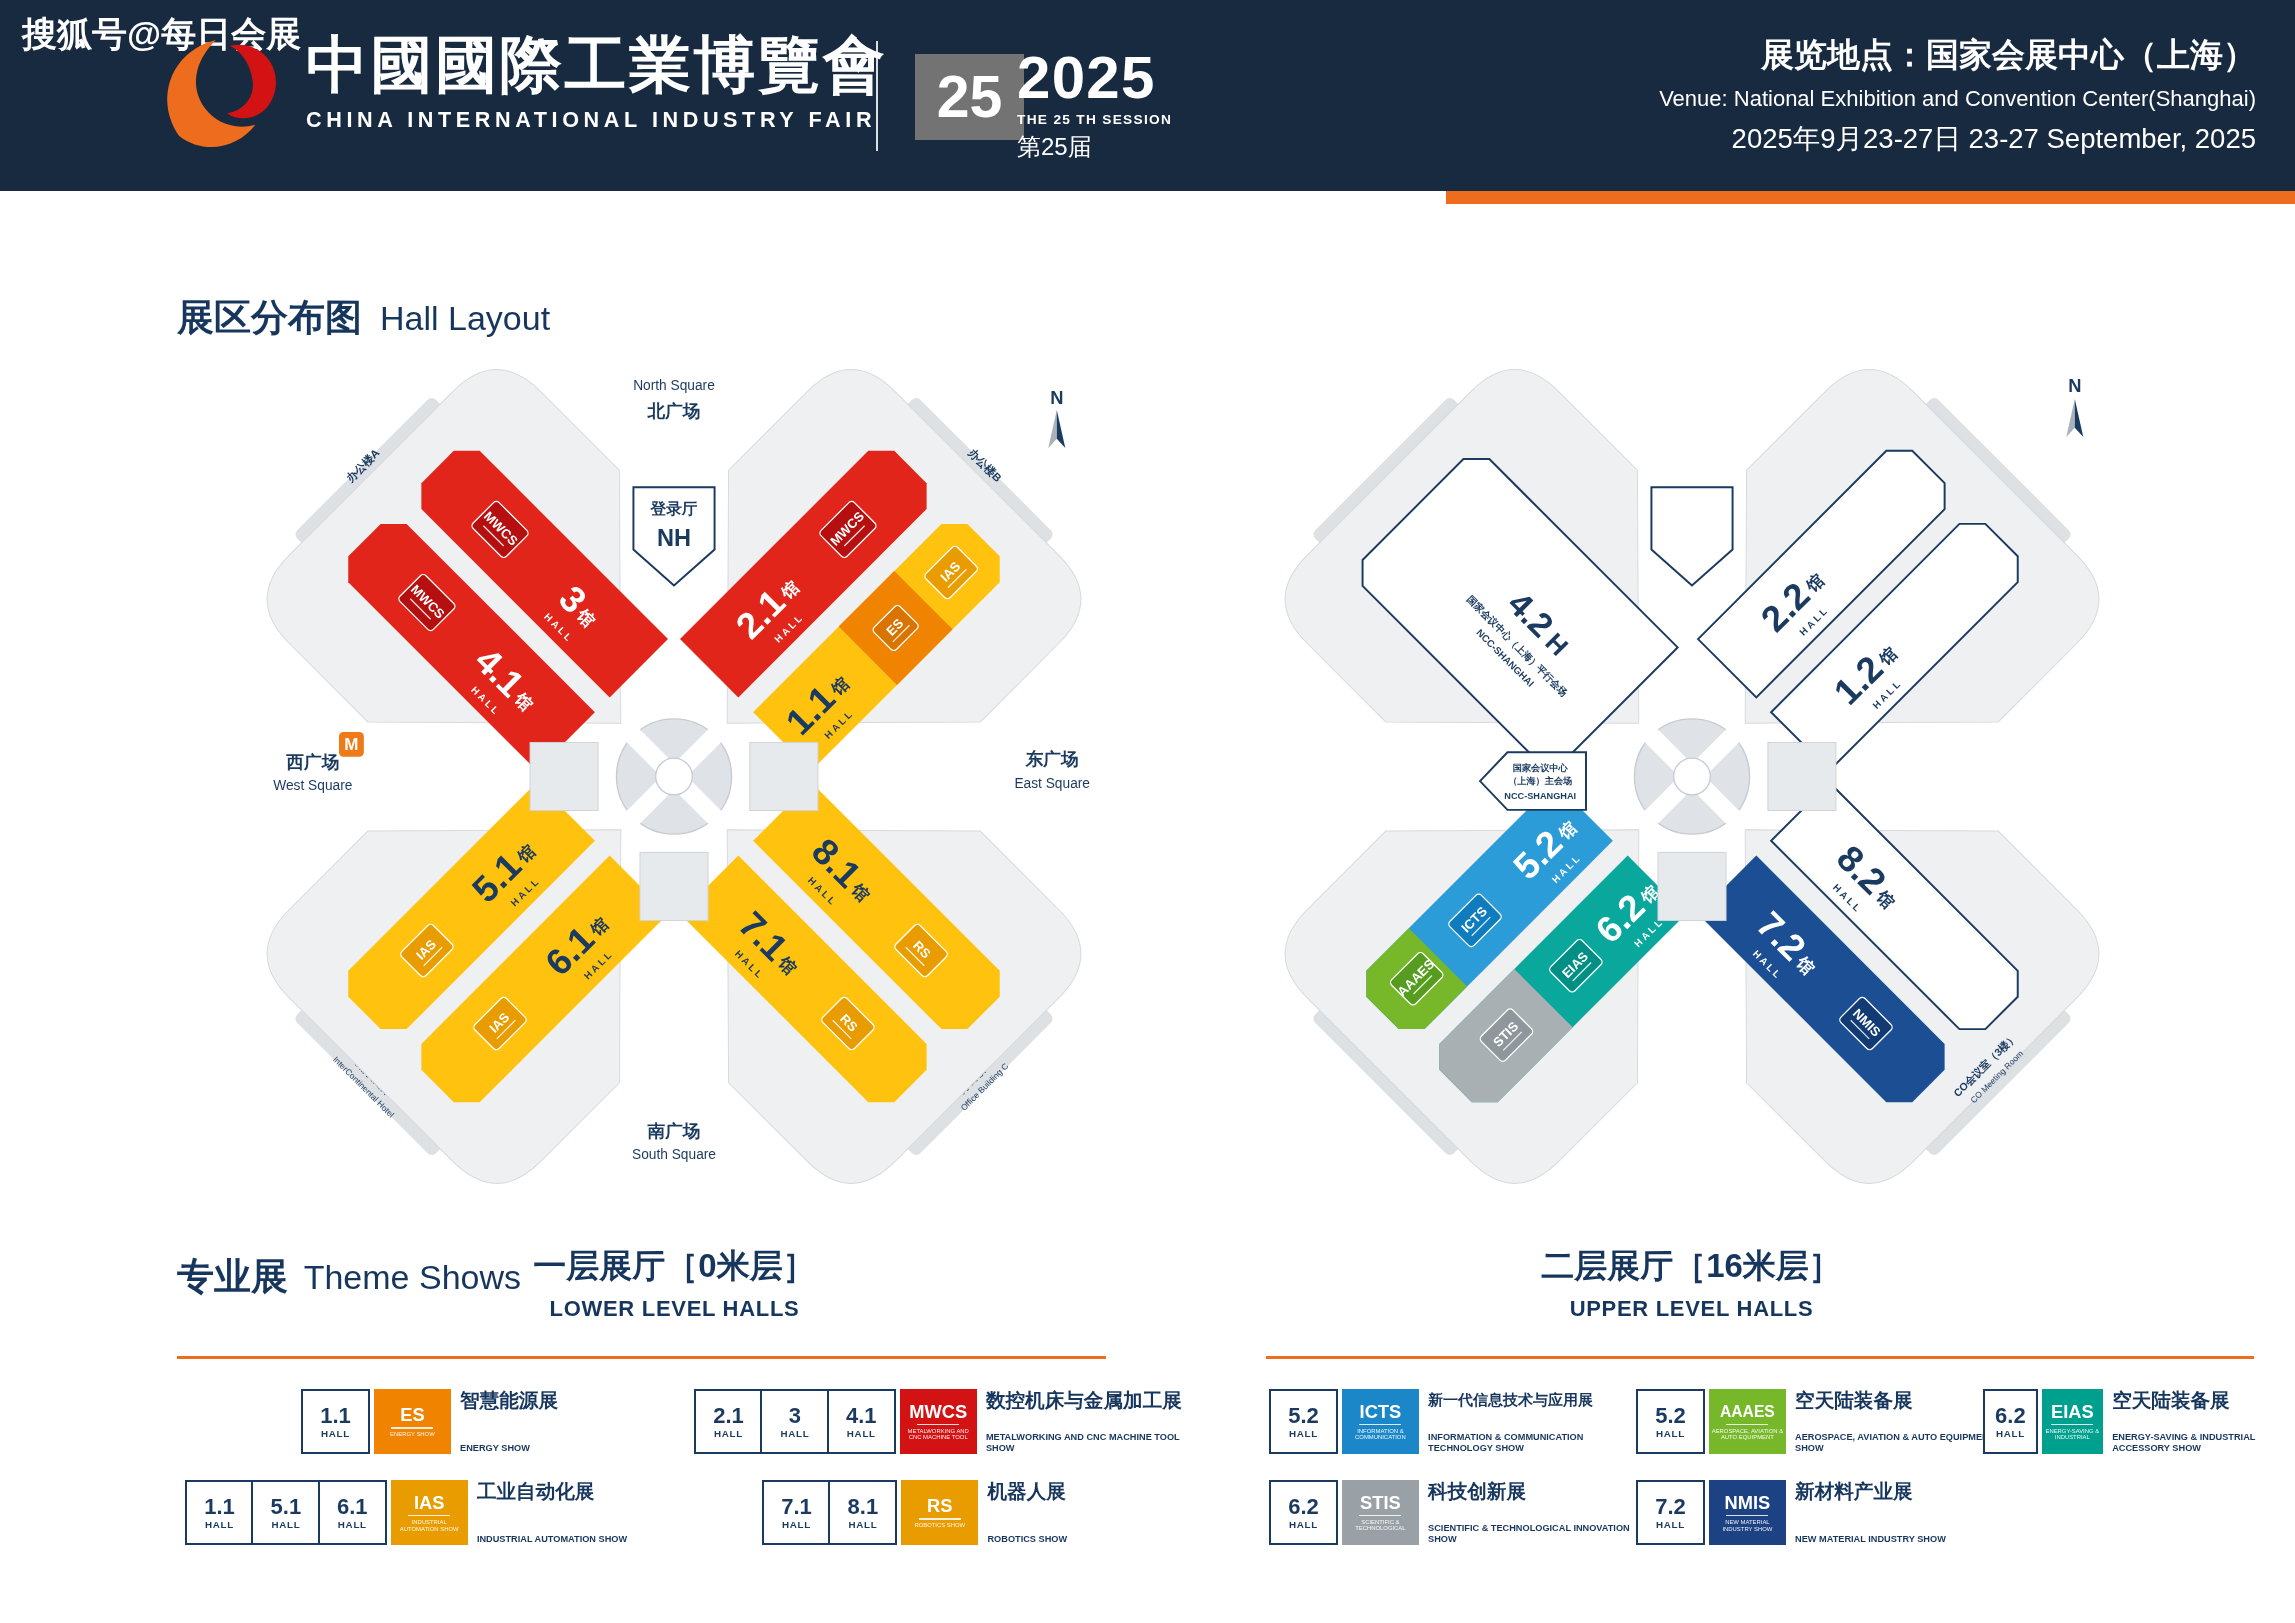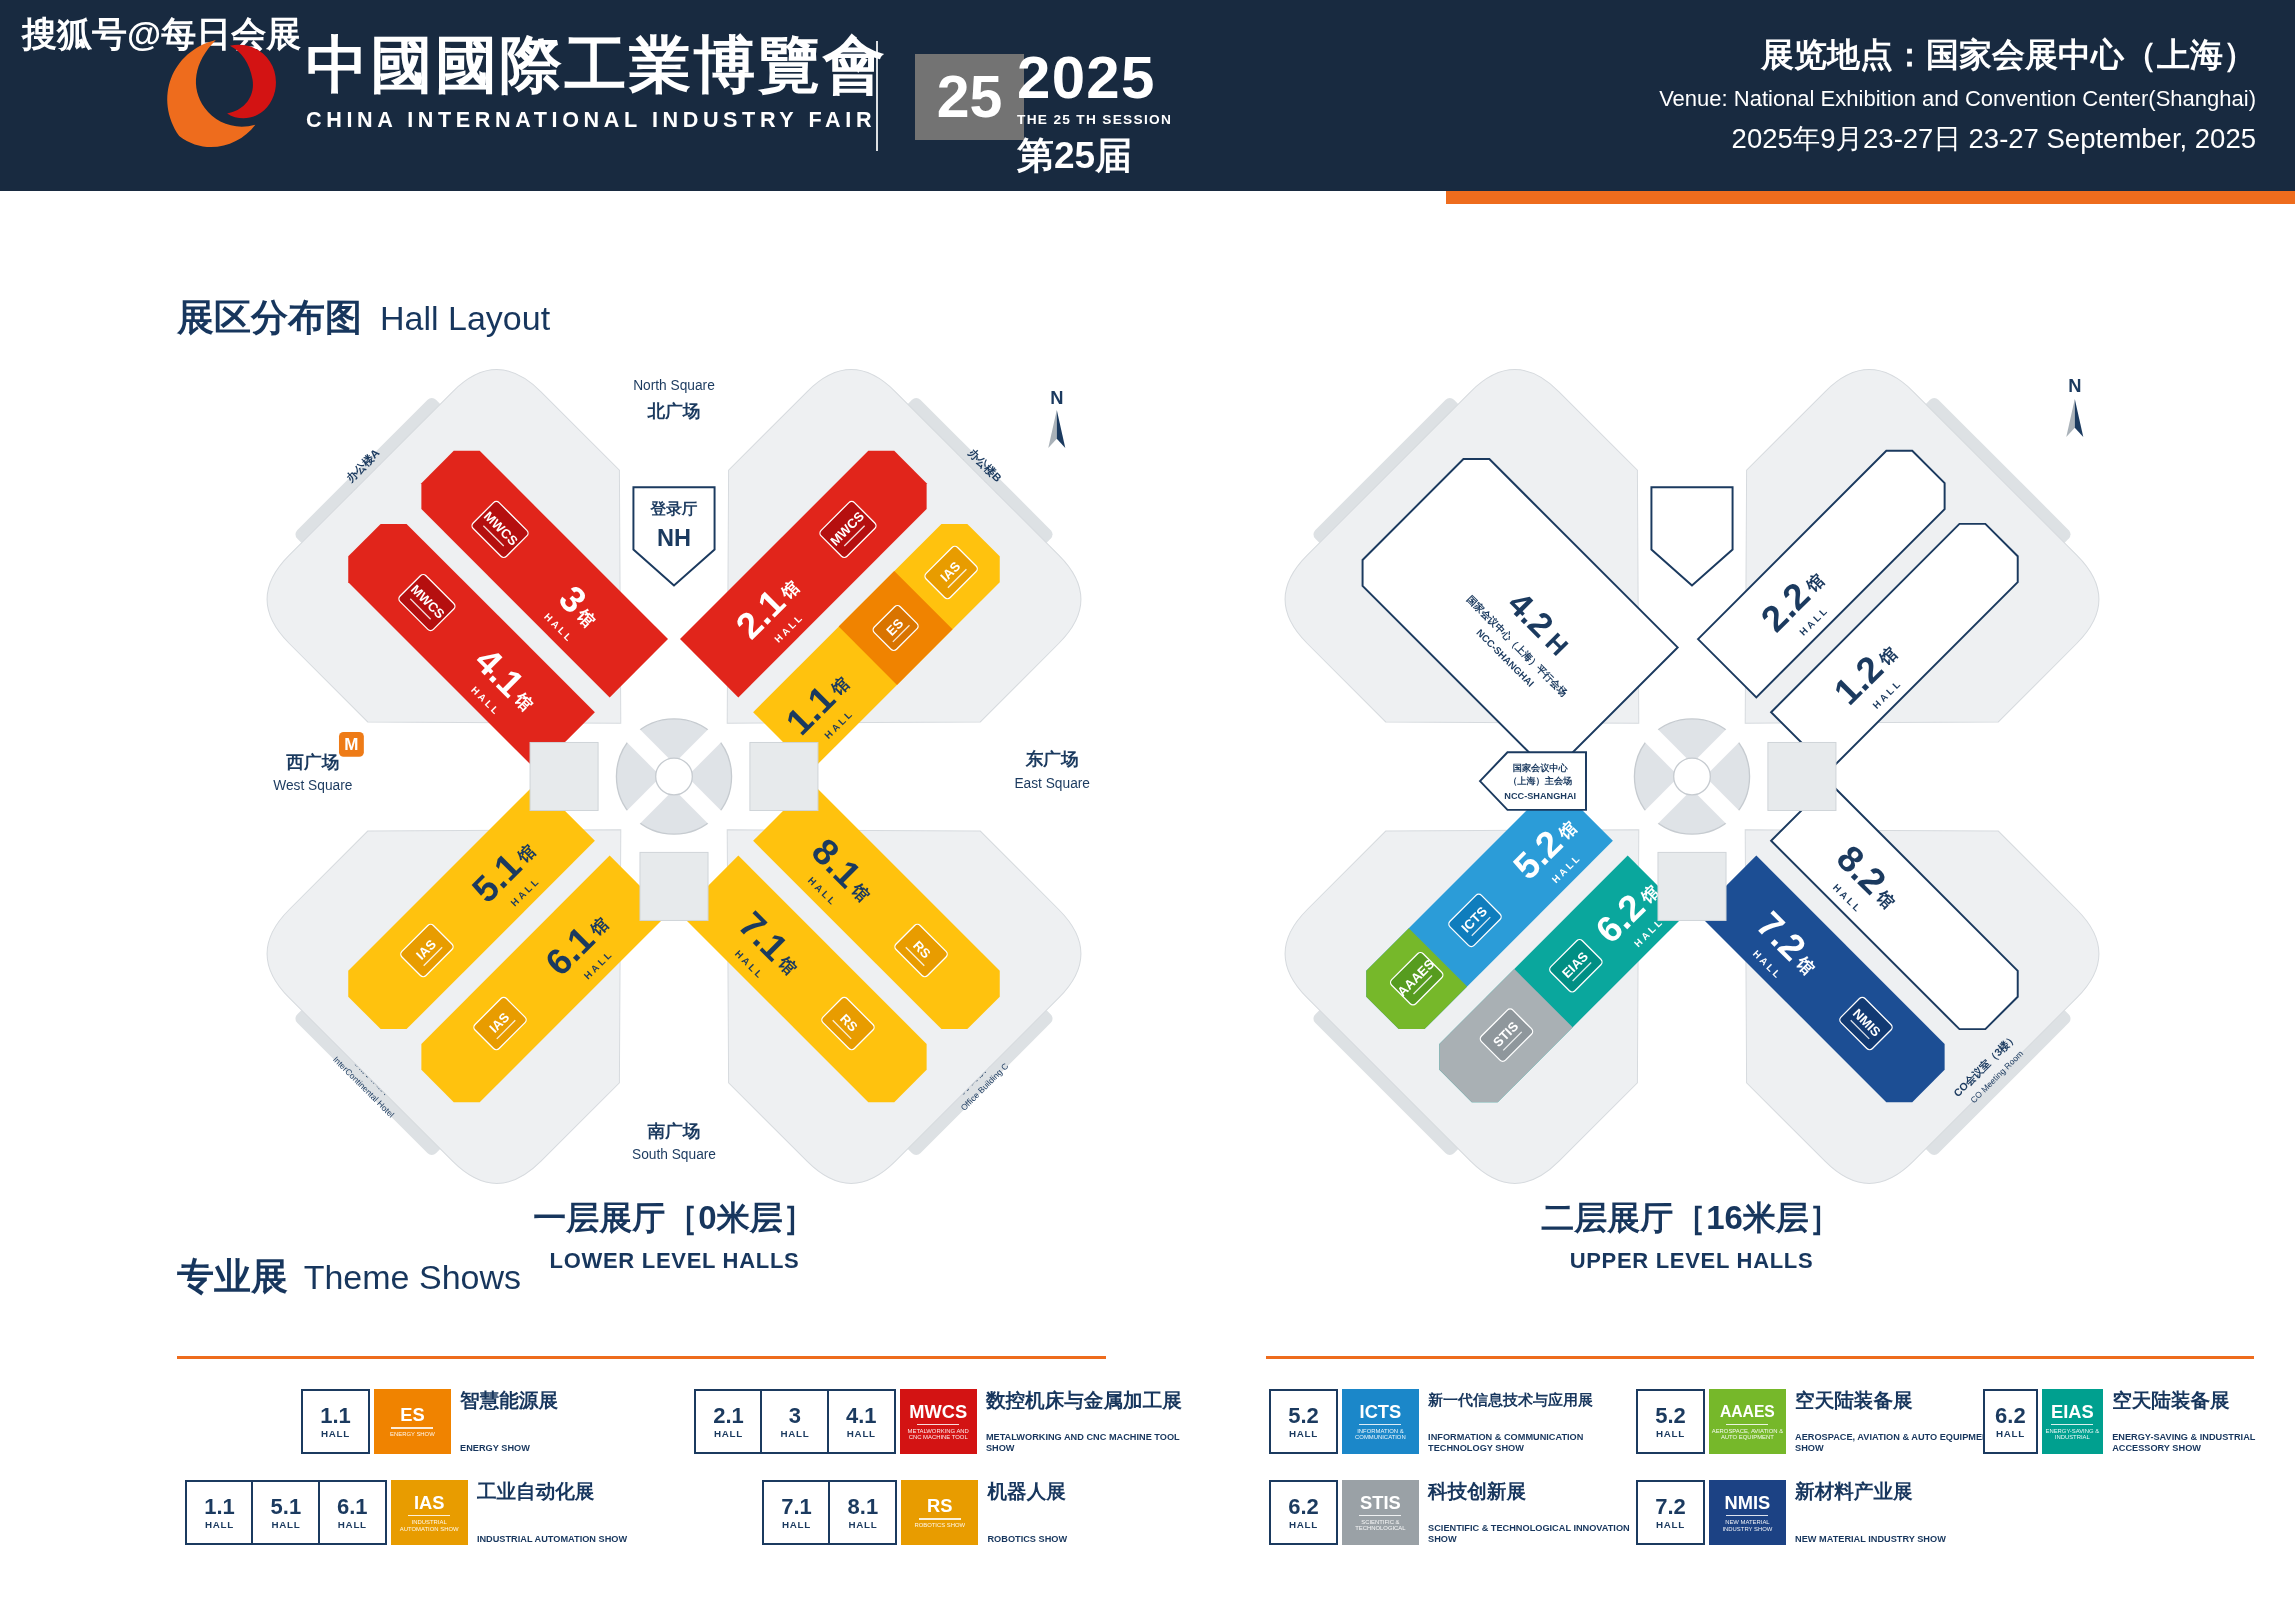--- a/index.html
+++ b/index.html
@@ -12,21 +12,21 @@
   .logo-mark{position:absolute;left:151px;top:26px;}
   .title-block{position:absolute;left:306px;top:33px;color:#fff;}
   .title-zh{font-family:"Liberation Serif",serif;font-size:62px;font-weight:bold;letter-spacing:2.6px;line-height:65px;}
   .title-en{margin-top:9.2px;font-size:21.6px;font-weight:bold;letter-spacing:4.6px;}
   .hdr-divider{position:absolute;left:876px;top:41px;width:2px;height:110px;background:rgba(255,255,255,.85);}
   .badge25{position:absolute;left:915px;top:54px;width:109px;height:86px;background:#737373;color:#fff;
            font-size:59px;font-weight:bold;text-align:center;line-height:86px;}
   .col2025{position:absolute;left:1017px;top:48px;color:#fff;}
   .y2025{font-size:60px;font-weight:bold;line-height:60px;letter-spacing:1.3px;}
   .sess-en{font-size:13.7px;font-weight:bold;letter-spacing:1.3px;margin-top:3.9px;}
-  .sess-zh{font-size:37px;font-weight:bold;margin-top:3.9px;}
+  .sess-zh{font-size:24px;font-weight:normal;margin-top:3.9px;}
   .hdr-right{position:absolute;right:39px;top:33px;text-align:right;color:#fff;}
   .venue-zh{font-size:33px;font-weight:bold;}
   .venue-en{font-size:22px;margin-top:7.9px;}
   .dates{font-size:27.5px;margin-top:9.2px;}
   .orange-strip{position:absolute;left:1446px;top:191px;width:849px;height:13px;background:#ee6c1d;}
 
   
   .sec-head{position:absolute;display:flex;gap:15.7px;align-items:baseline;color:#17365d;}
   .sec-zh{font-size:37px;font-weight:bold;}
   .sec-en{font-size:34px;}
@@ -61,21 +61,21 @@
   .pentT2{font-size:36px;font-weight:bold;fill:#1b3a5f;text-anchor:middle;}
   .nccT{font-size:14px;font-weight:bold;fill:#1b3a5f;text-anchor:middle;}
   .coT{font-size:16px;font-weight:bold;fill:#1b3a5f;text-anchor:middle;}
   .coT2{font-size:13px;fill:#1b3a5f;text-anchor:middle;}
   .sub42{font-size:15px;font-weight:bold;fill:#1b3a5f;text-anchor:middle;}
   .n42a{font-size:52px;font-weight:bold;fill:#1b3a5f;}
   .n42b{font-size:40px;font-weight:bold;fill:#1b3a5f;}
   .compassN{font-size:28px;font-weight:bold;fill:#1b3a5f;text-anchor:middle;}
 
   .caption{position:absolute;width:589px;text-align:center;color:#17365d;}
-  .cap-zh{font-size:33px;font-weight:bold;}
+  .cap-zh{font-size:33px;font-weight:bold;margin-top:48px;}
   .cap-en{font-size:22px;font-weight:bold;letter-spacing:0.7px;margin-top:6.5px;}
 
   
   .legend-item{position:absolute;display:flex;align-items:stretch;height:65px;}
   .hallbox{width:69px;height:65px;border:2.6px solid #1b3a5f;background:#fff;box-sizing:border-box;
            display:flex;flex-direction:column;align-items:center;justify-content:center;margin-left:-2.6px;}
   .hallbox:first-child{margin-left:0;}
   .hallbox .hn{font-size:22px;font-weight:bold;color:#1b3a5f;line-height:23.6px;}
   .hallbox .hl{font-size:9.8px;font-weight:bold;color:#1b3a5f;letter-spacing:0.7px;}
   .logobox{width:77px;height:65px;margin-left:3.9px;color:#fff;display:flex;flex-direction:column;

